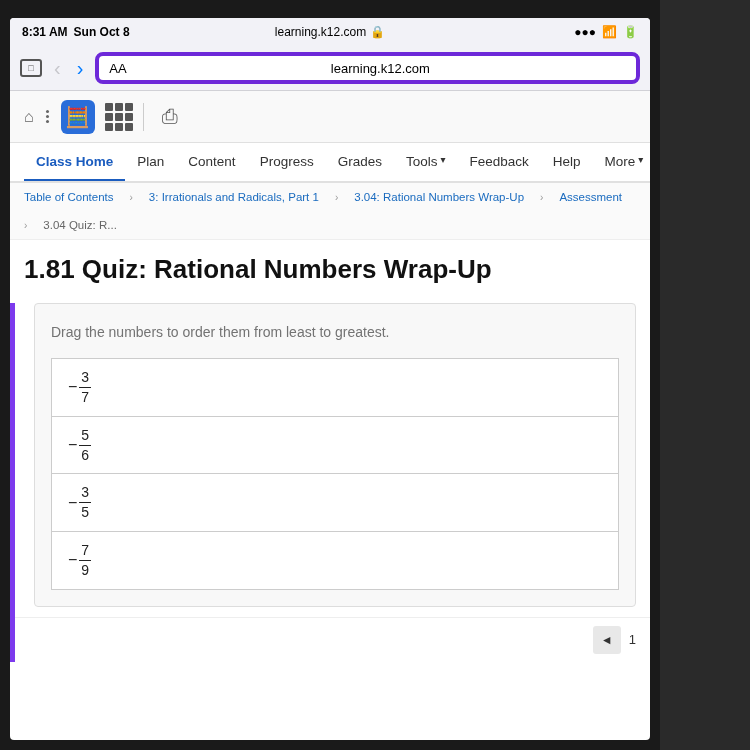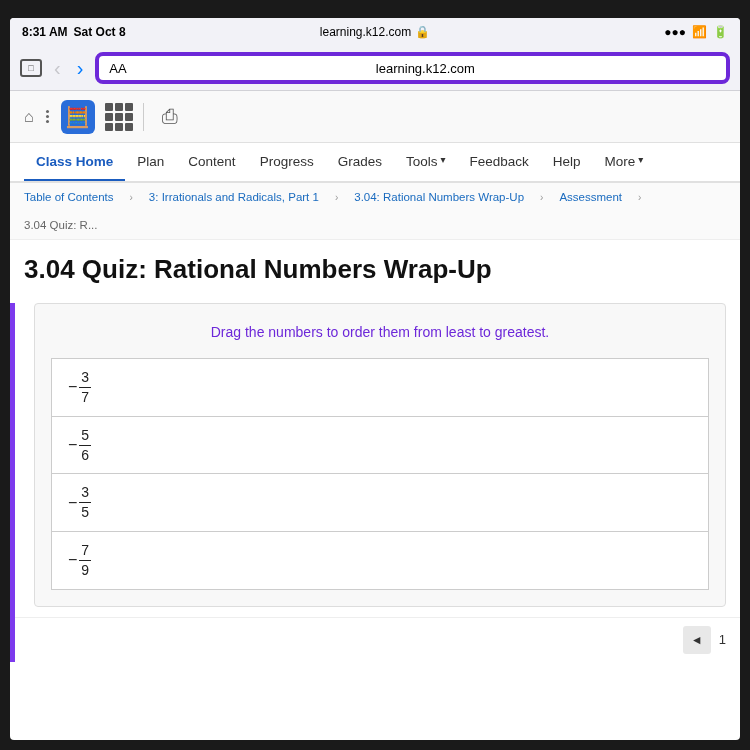--- a/index.html
+++ b/index.html
@@ -6,21 +6,21 @@
 
     body {
       width: 750px;
       height: 750px;
       overflow: hidden;
       background: #2a2a2a;
       font-family: -apple-system, BlinkMacSystemFont, 'Segoe UI', Arial, sans-serif;
     }
 
     .device-frame {
-      width: 750px;
+      width: 660px;
       height: 750px;
       background: #1a1a1a;
       position: relative;
     }
 
     .screen {
       position: absolute;
       top: 18px;
       left: 10px;
       right: 10px;
@@ -276,23 +276,22 @@
     .quiz-box {
       margin: 10px 14px 10px 24px;
       background: #f8f8f8;
       border: 1px solid #ddd;
       border-radius: 4px;
       padding: 20px 16px 16px 16px;
     }
 
     .quiz-instruction {
       font-size: 14px;
-      color: #6d28d9;
+      color: #737373;
       margin-bottom: 18px;
-      text-align: center;
     }
 
     .drag-items {
       display: flex;
       flex-direction: column;
       gap: 0;
     }
 
     .drag-item {
       background: #fff;
@@ -374,21 +373,21 @@
   </style>
 </head>
 <body>
 
 <div class="device-frame">
   <div class="screen">
 
     <div class="status-bar">
       <div style="display:flex;gap:6px;align-items:center;">
         <span>8:31 AM</span>
-        <span>Sat Oct 8</span>
+        <span>Sun Oct 8</span>
       </div>
       <div class="status-bar-url">
         <span>learning.k12.com</span>
         <span>🔒</span>
       </div>
       <div style="display:flex;gap:6px;align-items:center;">
         <span>●●●</span>
         <span>📶</span>
         <span>🔋</span>
       </div>
@@ -471,21 +470,21 @@
       <a>3: Irrationals and Radicals, Part 1</a>
       <span class="sep">›</span>
       <a>3.04: Rational Numbers Wrap-Up</a>
       <span class="sep">›</span>
       <a>Assessment</a>
       <span class="sep">›</span>
       <span>3.04 Quiz: R...</span>
     </div>
 
     <div class="page-title-area">
-      <h1 class="page-title">3.04 Quiz: Rational Numbers Wrap-Up</h1>
+      <h1 class="page-title">1.81 Quiz: Rational Numbers Wrap-Up</h1>
     </div>
 
     <div class="content-area">
       <div class="purple-bar"></div>
 
       <div class="quiz-box">
         <p class="quiz-instruction">Drag the numbers to order them from least to greatest.</p>
 
         <div class="drag-items">
 

